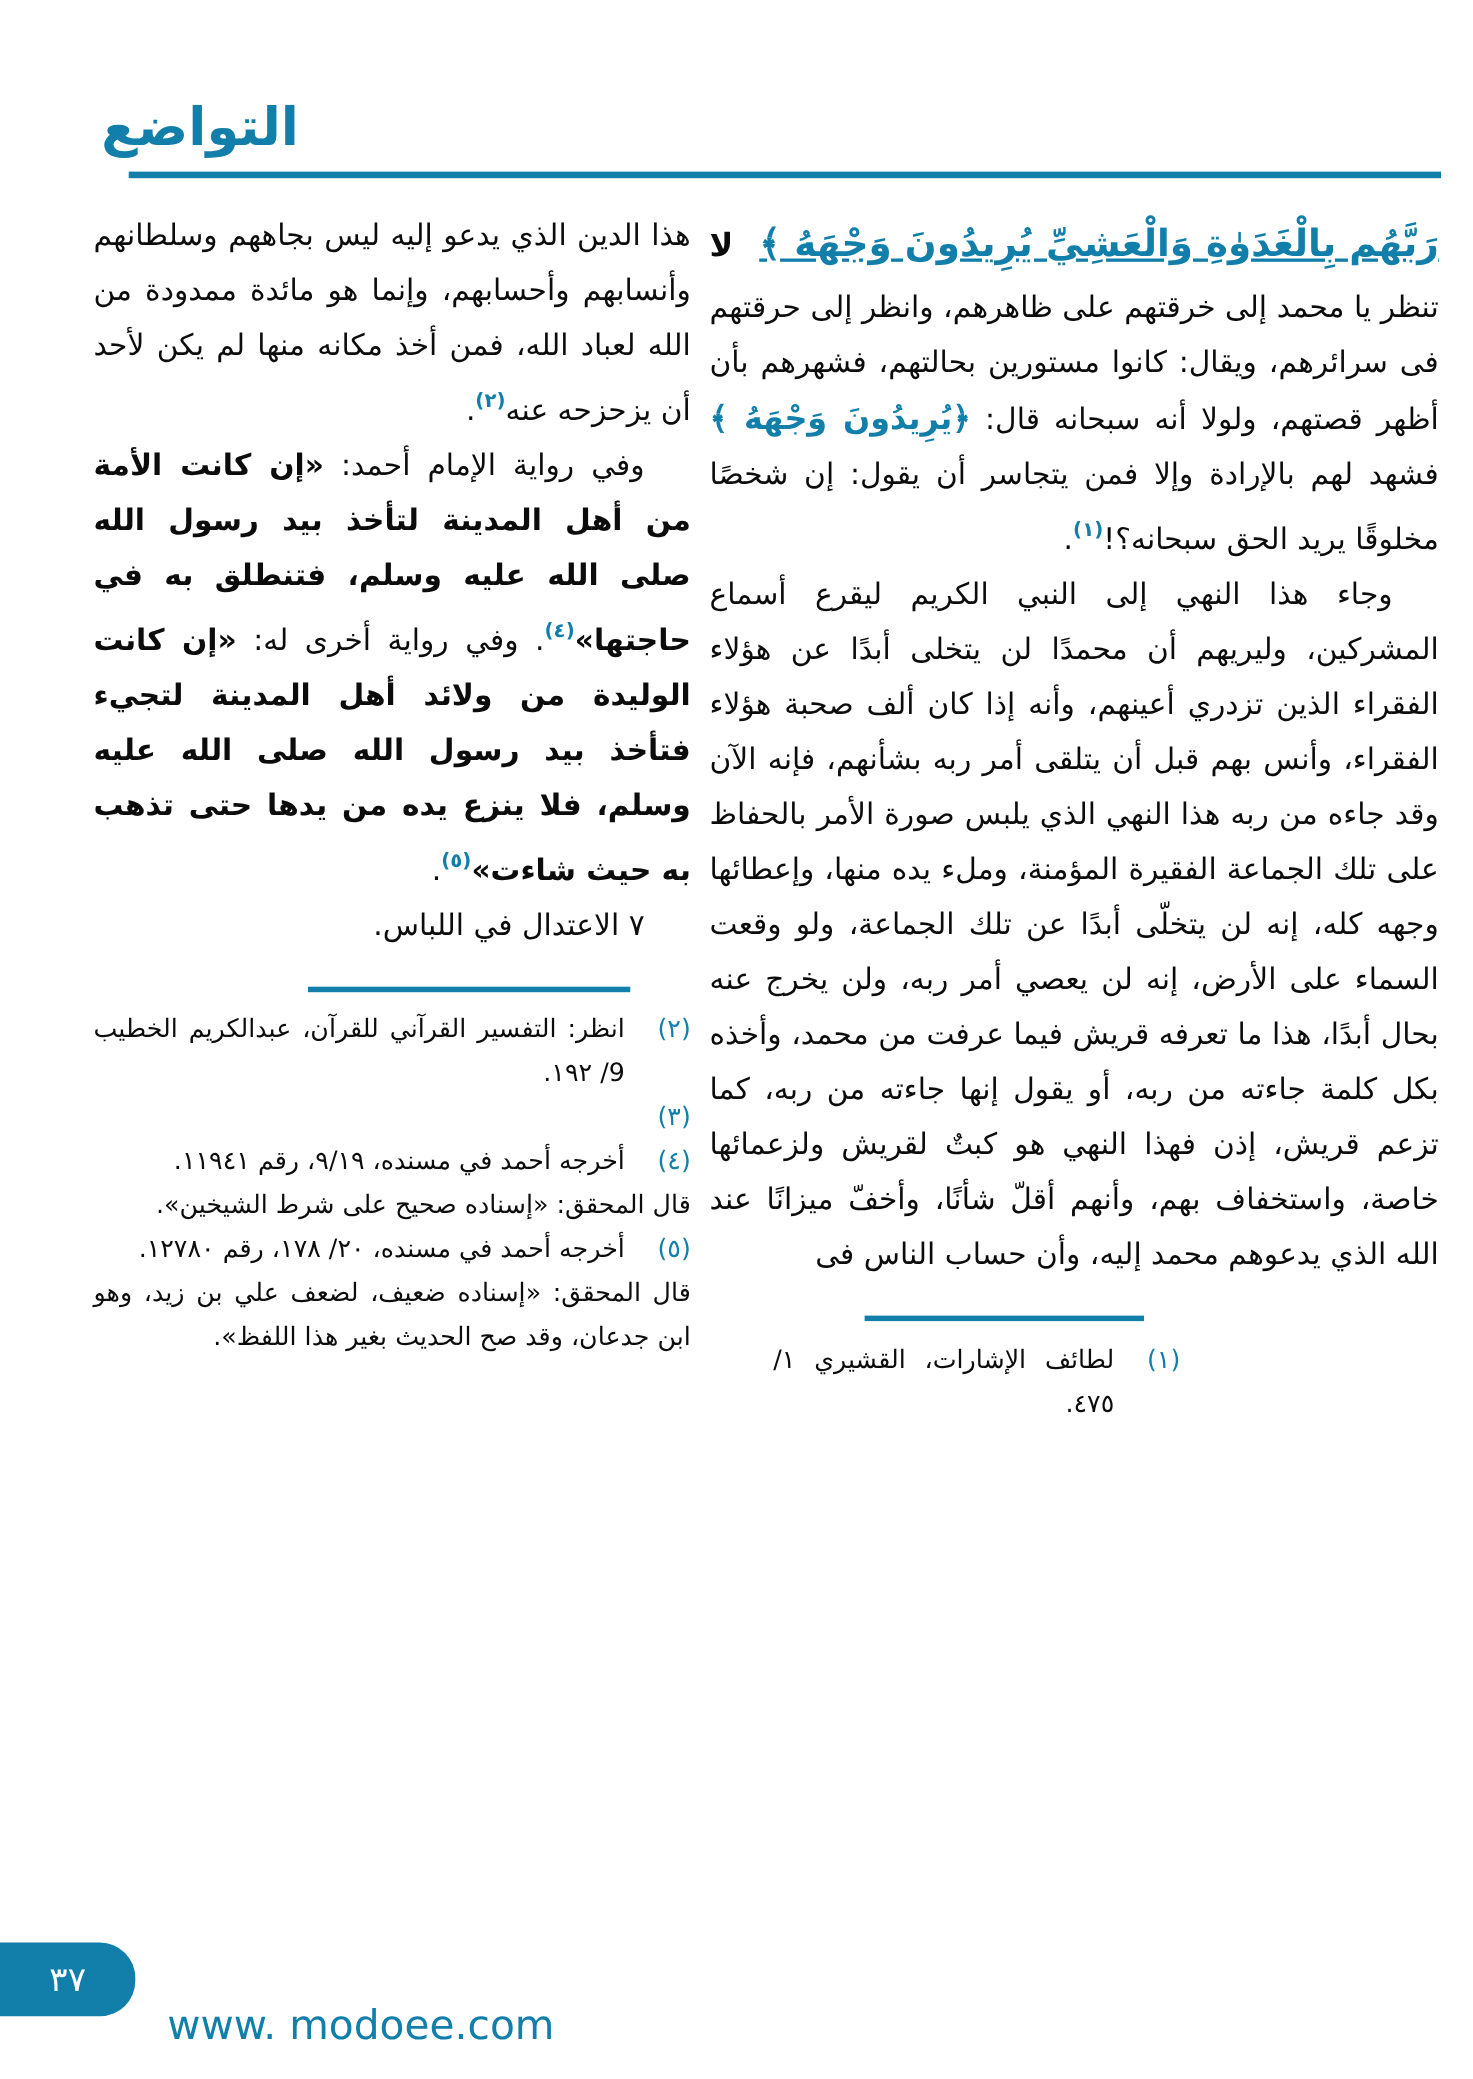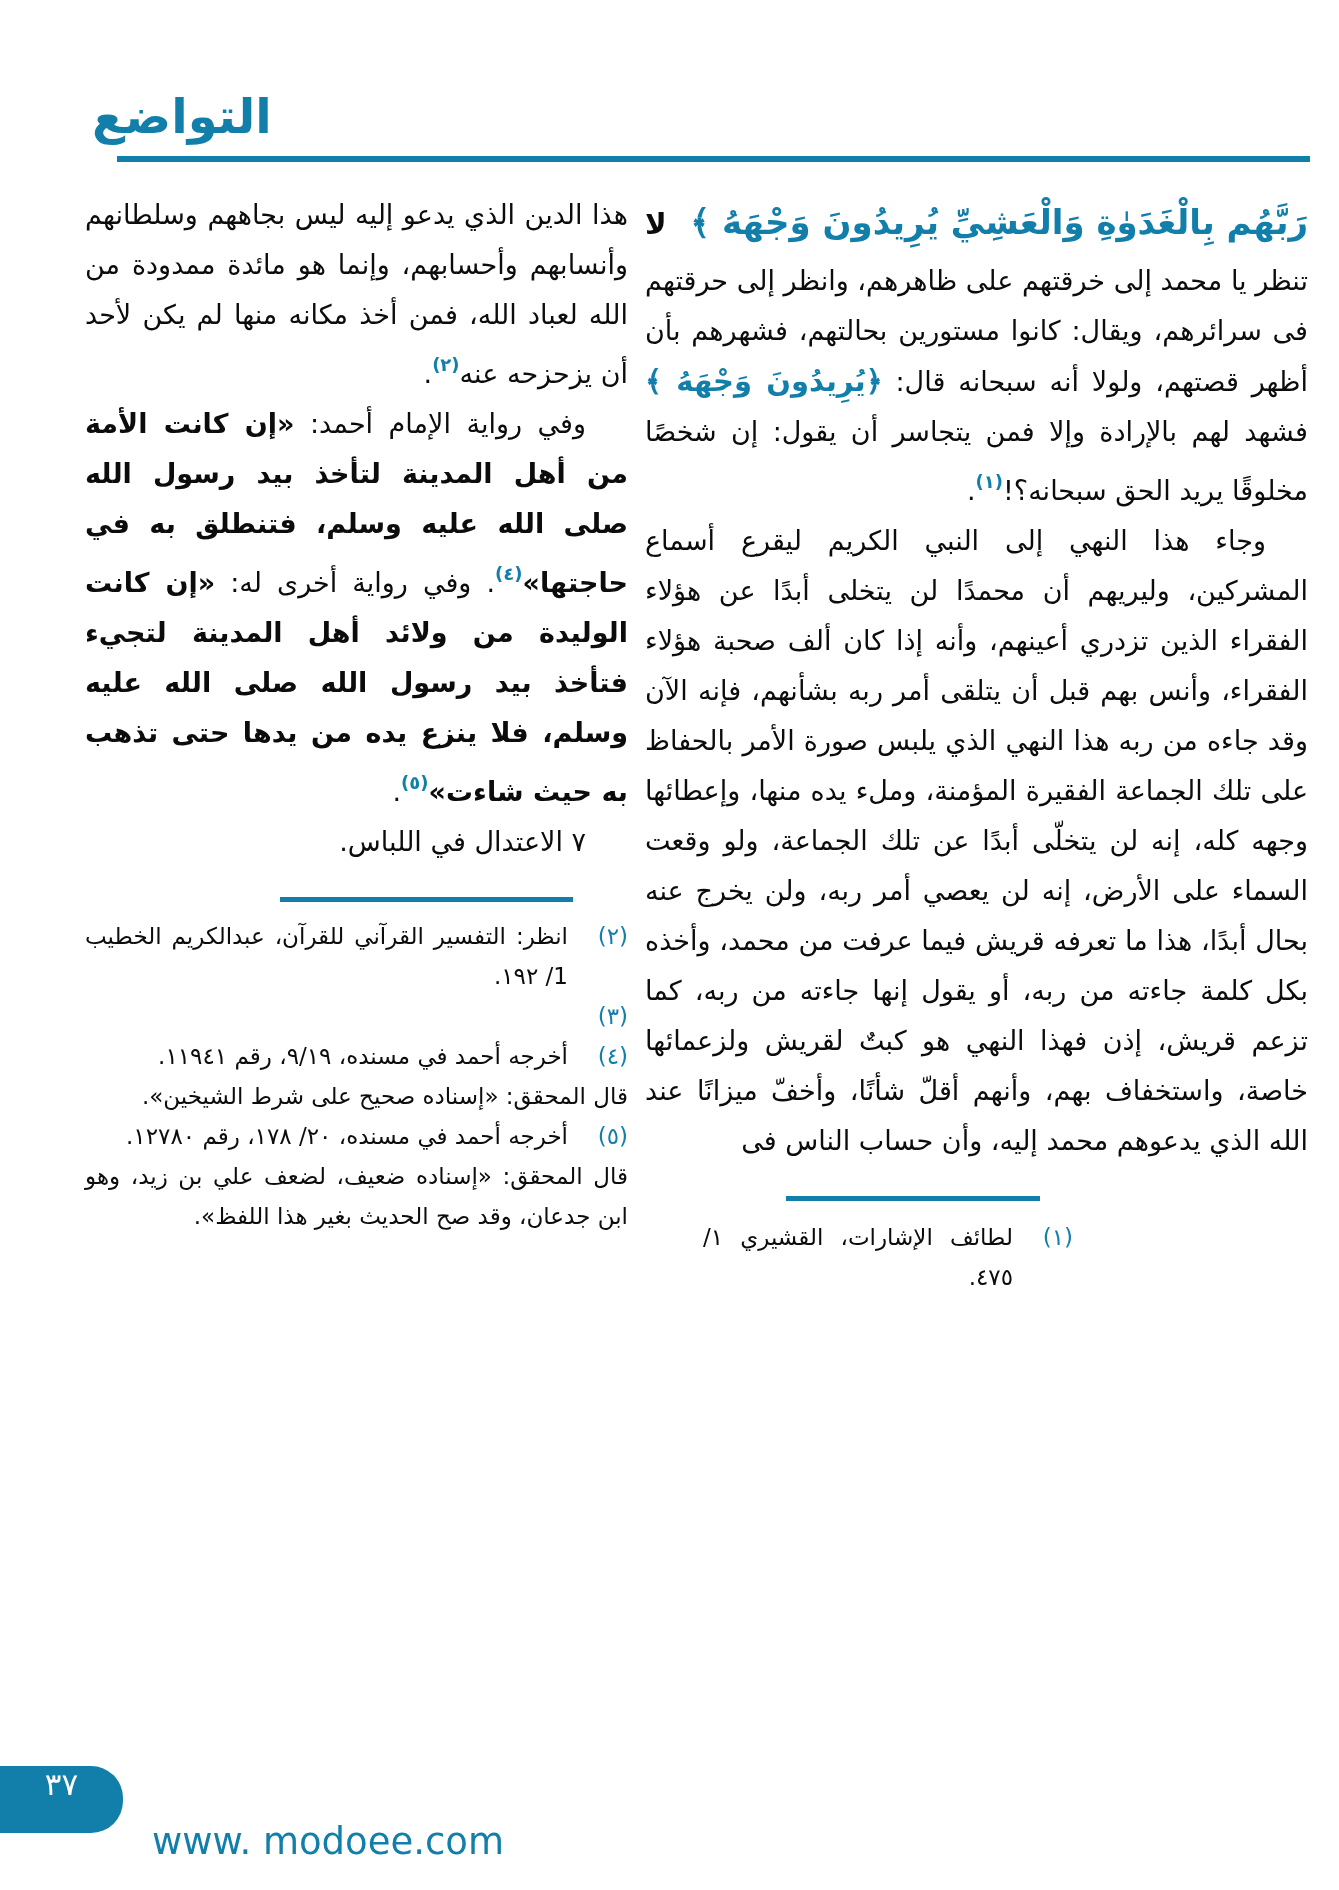--- a/index.html
+++ b/index.html
@@ -36,21 +36,21 @@
     text-align:justify; text-justify:inter-word;
   }
   .para.indent { text-indent:42px; }
   .para.lead {
     display:flex; justify-content:space-between;
     align-items:baseline; line-height:64px;
   }
 
   .seg-n { }
   .seg-b { font-weight:bold; }
-  .seg-quran-lead { color:var(--accent); font-weight:bold; font-size:34px; white-space:nowrap; }
+  .seg-quran-lead { color:var(--accent); font-weight:bold; font-size:34px; white-space:nowrap;text-decoration:underline; }
   .seg-lead-word  { font-weight:bold; font-size:29px; }
   .seg-quran      { color:var(--accent); font-weight:bold; font-size:29px; }
   .seg-ref {
     color:var(--accent); font-size:18px; font-weight:bold;
     vertical-align:12px; letter-spacing:-1px;
   }
 
   
   .fn-sep { height:5px; background:var(--accent); }
   .sep-right { width:254px; margin:30px 268px 16px 0; }
@@ -59,21 +59,21 @@
   .footnotes { font-size:23px; line-height:40px; color:var(--ink); }
   .col-right .footnotes { width:370px; margin-right:235px; }
   .fn-row { display:flex; direction:rtl; }
   .fn-marker { flex:0 0 60px; color:var(--accent); }
   .fn-text { flex:1; text-align:justify; }
 
   
   .page-pill {
     position:absolute; left:0; top:1766px; width:123px; height:67px;
     background:var(--accent); border-radius:0 32px 32px 0;
-    display:flex; align-items:flex-start; justify-content:center;
+    display:flex; align-items:center; justify-content:center;
   }
   .page-number { color:#ffffff; font-size:31px; }
   .site-url {
     position:absolute; left:152px; top:1820px;
     color:var(--accent); font-size:37px; text-decoration:none;
     direction:ltr; font-family:"DejaVu Sans", sans-serif;
   }
 </style>
 </head>
 <body>
@@ -104,21 +104,21 @@
   <div class="col col-left">
     <div class="body-text">
         <p class="para"><span class="seg-n">هذا الدين الذي يدعو إليه ليس بجاههم وسلطانهم وأنسابهم وأحسابهم، وإنما هو مائدة ممدودة من الله لعباد الله، فمن أخذ مكانه منها لم يكن لأحد أن يزحزحه عنه</span><span class="seg-ref">(٢)</span><span class="seg-n">.</span></p>
         <p class="para indent"><span class="seg-n">وفي رواية الإمام أحمد: </span><span class="seg-b">«إن كانت الأمة من أهل المدينة لتأخذ بيد رسول الله صلى الله عليه وسلم، فتنطلق به في حاجتها»</span><span class="seg-ref">(٤)</span><span class="seg-n">. وفي رواية أخرى له: </span><span class="seg-b">«إن كانت الوليدة من ولائد أهل المدينة لتجيء فتأخذ بيد رسول الله صلى الله عليه وسلم، فلا ينزع يده من يدها حتى تذهب به حيث شاءت»</span><span class="seg-ref">(٥)</span><span class="seg-n">.</span></p>
         <p class="para indent"><span class="seg-n">٧ الاعتدال في اللباس.</span></p>
       </div>
     <div class="fn-sep sep-left"></div>
     <div class="footnotes">
         <div class="fn-row">
           <span class="fn-marker">(٢)</span>
-          <span class="fn-text">انظر: التفسير القرآني للقرآن، عبدالكريم الخطيب 1/ ١٩٢.</span>
+          <span class="fn-text">انظر: التفسير القرآني للقرآن، عبدالكريم الخطيب 9/ ١٩٢.</span>
         </div>
         <div class="fn-row">
           <span class="fn-marker">(٣)</span>
         </div>
         <div class="fn-row">
           <span class="fn-marker">(٤)</span>
           <span class="fn-text">أخرجه أحمد في مسنده، ٩/١٩، رقم ١١٩٤١.</span>
         </div>
         <div class="fn-row no-marker">
           <span class="fn-text">قال المحقق: «إسناده صحيح على شرط الشيخين».</span>

